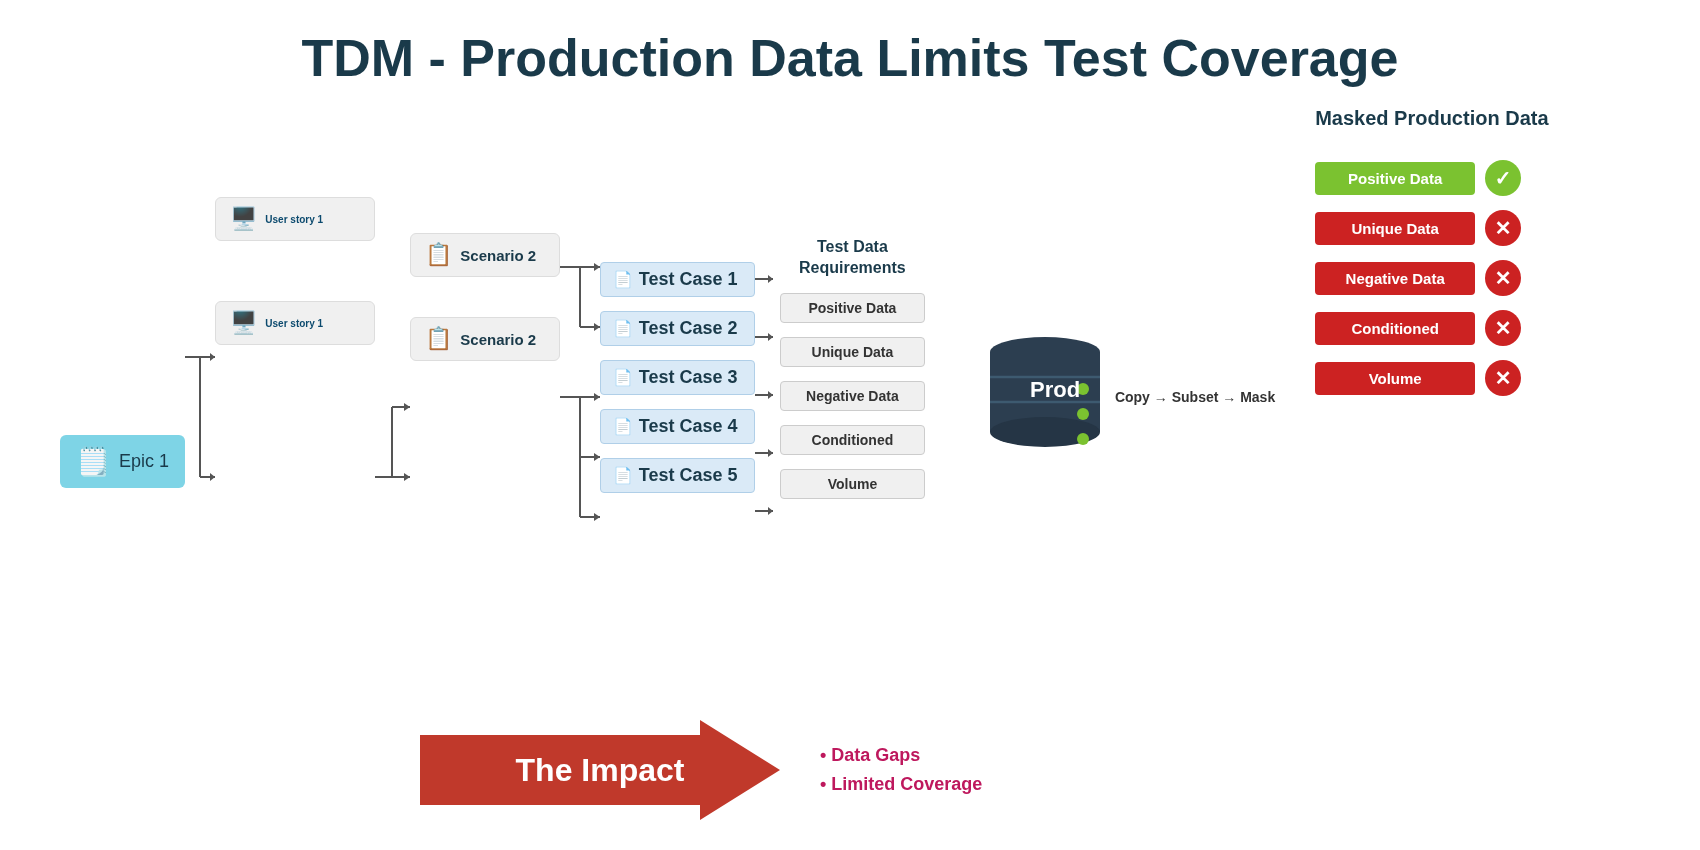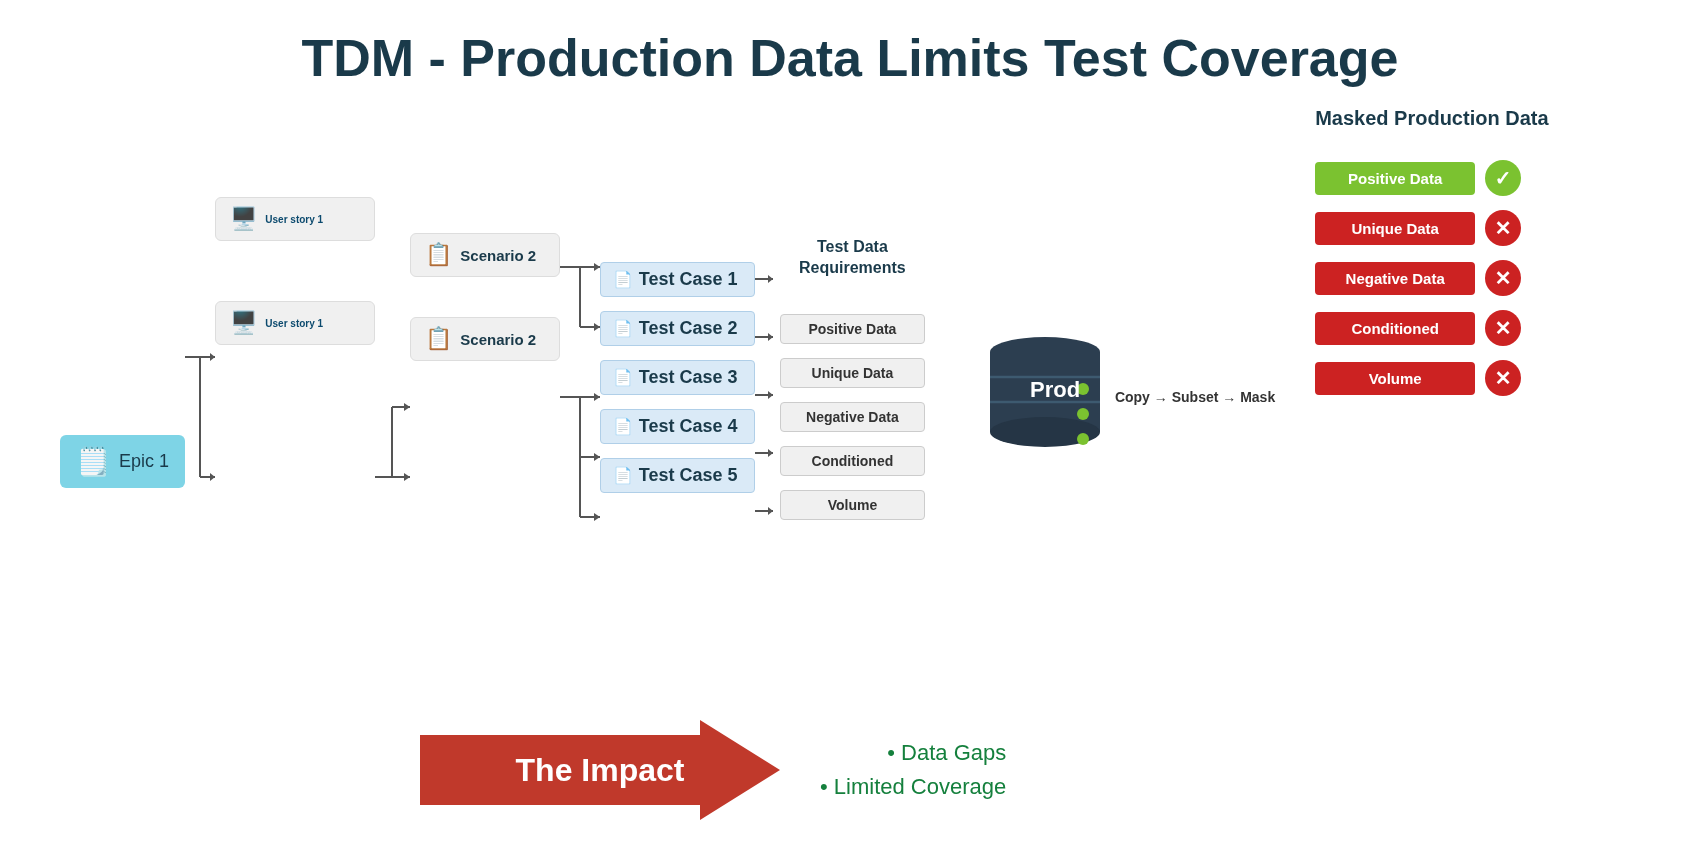--- a/index.html
+++ b/index.html
@@ -180,21 +180,20 @@
     }
 
     
     .impact-section {
       position: absolute;
       bottom: 30px;
       left: 420px;
       display: flex;
       align-items: center;
       gap: 40px;
-      text-align: right;
     }
 
     .arrow-container {
       position: relative;
       width: 360px;
       height: 100px;
       display: flex;
       align-items: center;
     }
     .arrow-shape {
@@ -211,23 +210,23 @@
       color: #fff;
       white-space: nowrap;
     }
 
     .impact-results {
       display: flex;
       flex-direction: column;
       gap: 8px;
     }
     .impact-item {
-      font-size: 22px;
-      font-weight: 400;
-      color: #15803d;
+      font-size: 18px;
+      font-weight: 700;
+      color: #be185d;
     }
     .impact-item::before {
       content: "• ";
     }
 
     .tdm-header {
       font-size: 20px;
       font-weight: 900;
       color: #1a3a4a;
       text-align: center;
@@ -346,21 +345,21 @@
       <polygon points="13,71 18,75 13,79" fill="#555"></polygon>
       <line x1="0" y1="133" x2="18" y2="133" stroke="#555" stroke-width="2"></line>
       <polygon points="13,129 18,133 13,137" fill="#555"></polygon>
       <line x1="0" y1="191" x2="18" y2="191" stroke="#555" stroke-width="2"></line>
       <polygon points="13,187 18,191 13,195" fill="#555"></polygon>
       <line x1="0" y1="249" x2="18" y2="249" stroke="#555" stroke-width="2"></line>
       <polygon points="13,245 18,249 13,253" fill="#555"></polygon>
     </svg>
   </div>
 
-  <div style="display:flex; flex-direction:column; margin-top:130px;gap:21px;">
+  <div style="display:flex; flex-direction:column; margin-top:130px;">
     <div class="tdm-header" style="font-size:16px; margin-bottom:14px; line-height:1.3;">Test Data<br>Requirements</div>
     <div style="display:flex; flex-direction:column; gap:14px;">
       <div class="data-req-block">Positive Data</div>
       <div class="data-req-block">Unique Data</div>
       <div class="data-req-block">Negative Data</div>
       <div class="data-req-block">Conditioned</div>
       <div class="data-req-block">Volume</div>
     </div>
   </div>
 

